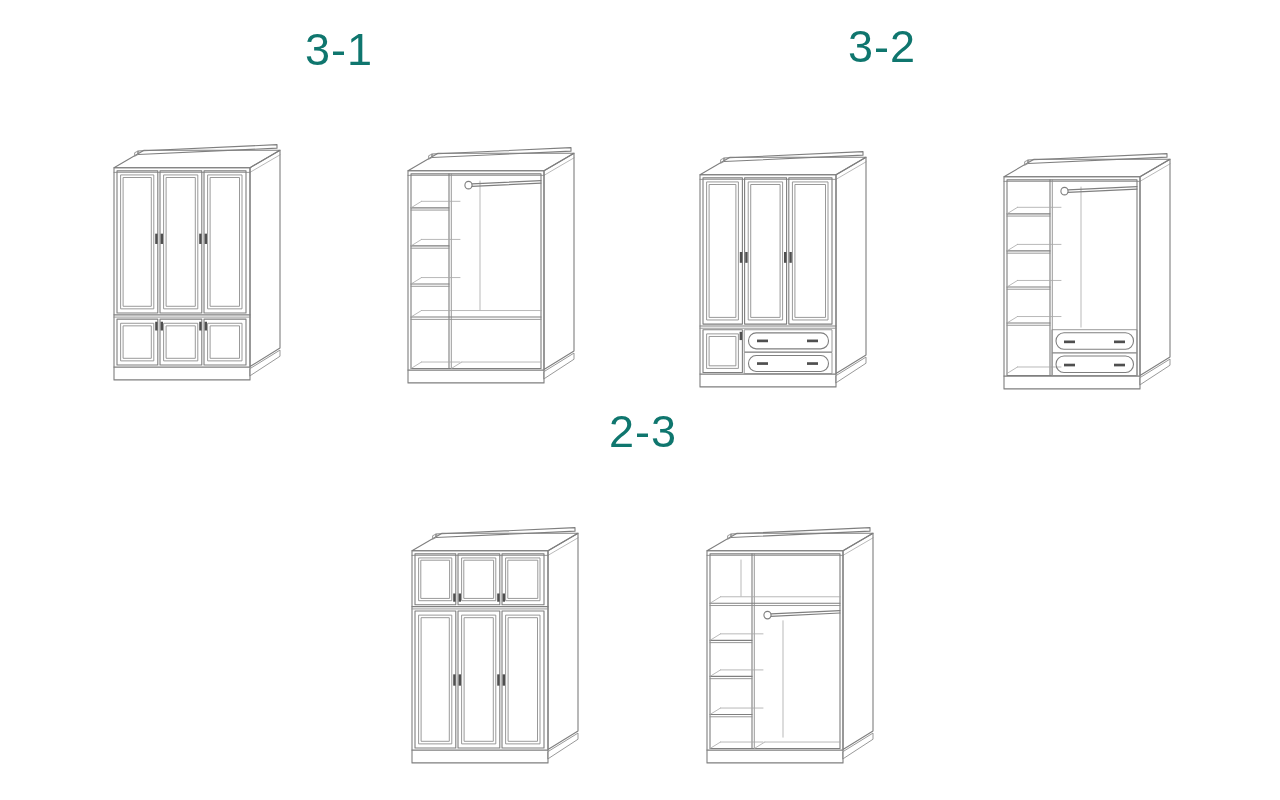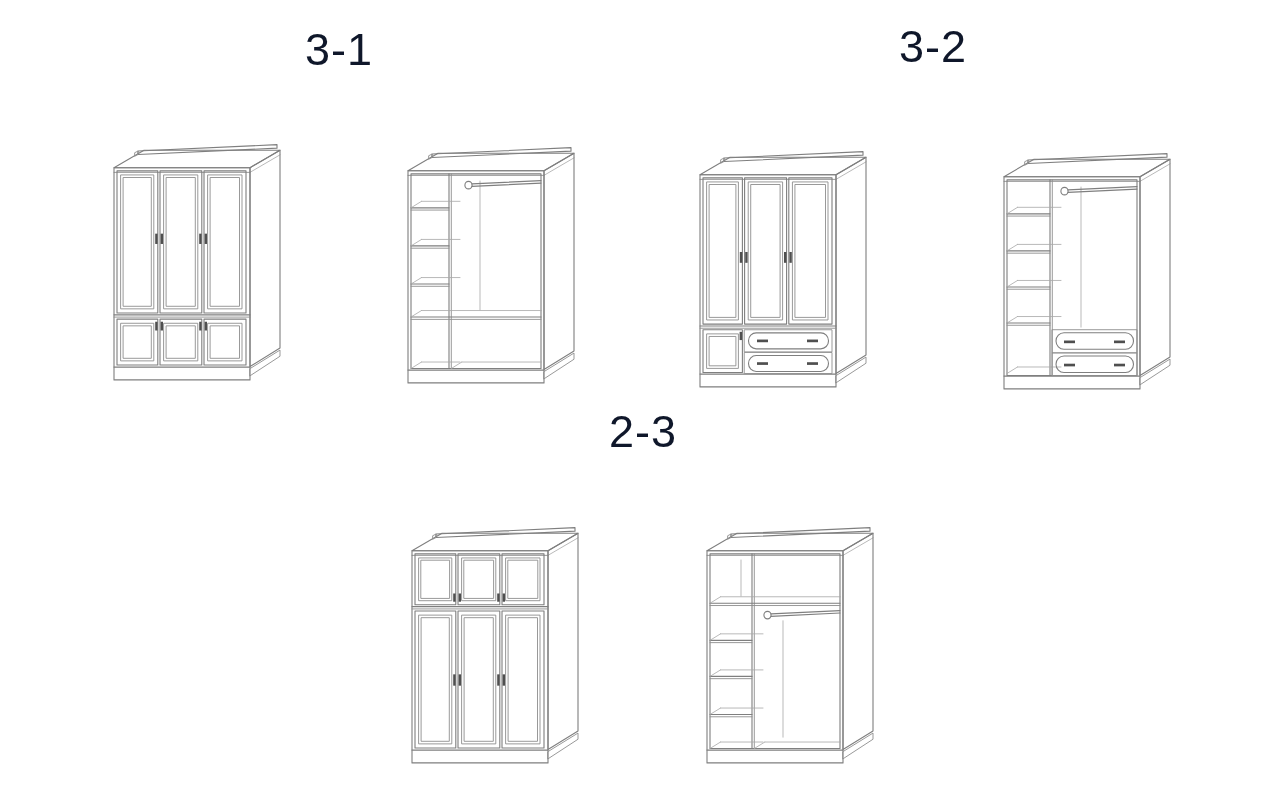--- a/index.html
+++ b/index.html
@@ -1,34 +1,34 @@
 <!DOCTYPE html>
 <html><head>
 <meta charset="utf-8">
 <style>
   html,body{margin:0;padding:0;background:#ffffff;}
   .canvas{position:relative;width:1280px;height:800px;background:#ffffff;overflow:hidden;
           font-family:"Liberation Sans","DejaVu Sans",sans-serif;}
   .variant-label{position:absolute;transform:translateX(-50%);font-size:45px;line-height:1;
-          color:#0f172a;letter-spacing:1px;white-space:nowrap;}
+          color:#0f766e;letter-spacing:1px;white-space:nowrap;}
   .figure{position:absolute;}
   .figure svg{display:block;}
   
   .s{fill:none;stroke:#7f7f7f;stroke-width:1.1;stroke-linejoin:round;stroke-linecap:round;}
   .d{fill:none;stroke:#8f8f8f;stroke-width:0.9;stroke-linejoin:round;stroke-linecap:round;}
   .l{fill:none;stroke:#a8a8a8;stroke-width:0.8;stroke-linejoin:round;stroke-linecap:round;}
   .h{fill:#4f4f4f;stroke:none;}
 </style>
 </head>
 <body>
 
 <div class="canvas">
 
   <div class="variant-label" style="left:339px;top:27px;">3-1</div>
-  <div class="variant-label" style="left:933px;top:24px;text-align:center;">3-2</div>
+  <div class="variant-label" style="left:882px;top:24px;text-align:center;">3-2</div>
   <div class="variant-label" style="left:643px;top:409px;">2-3</div>
 
   <div class="figure" style="left:111px;top:143px;">
   <svg width="172" height="239" viewBox="0 0 172 232" preserveAspectRatio="none">
     <g>
       <polygon class="s" points="3,24 139,24 169,7 33,7"></polygon>
       <line class="d" x1="3" y1="28.5" x2="139" y2="28.5"></line>
       <line class="l" x1="139" y1="28.5" x2="169" y2="11.5"></line>
       <rect class="s" x="3" y="24" width="136" height="206"></rect>
       <polygon class="s" points="139,24 169,7 169,199 139,217"></polygon>

